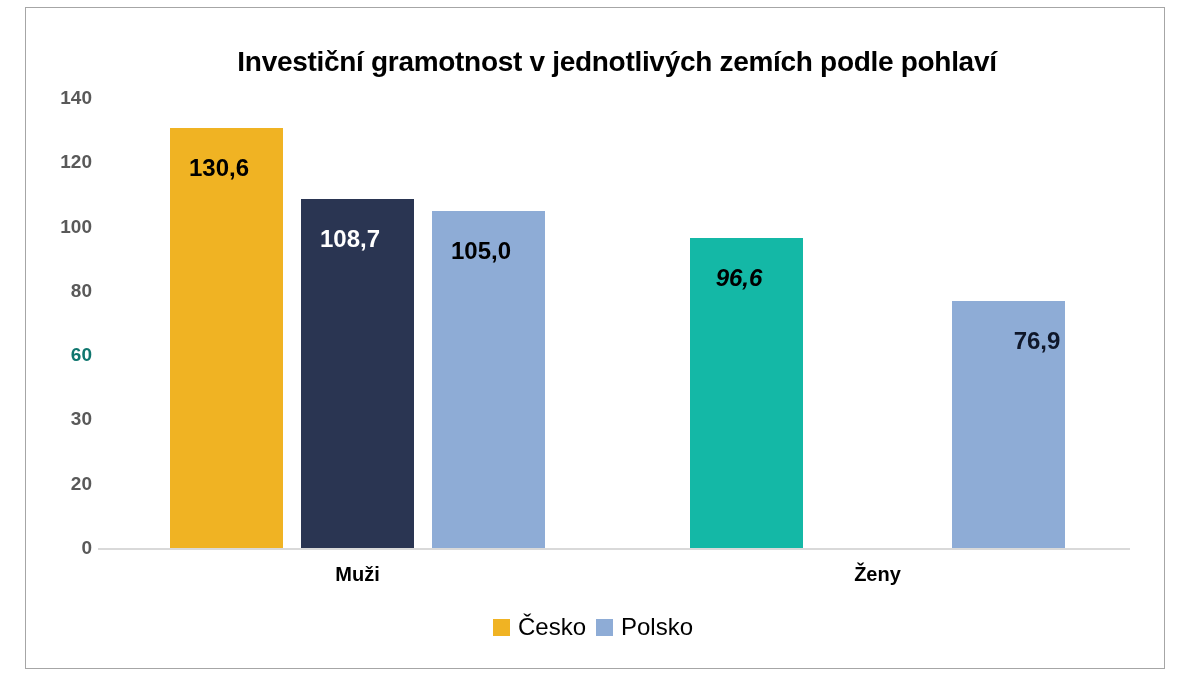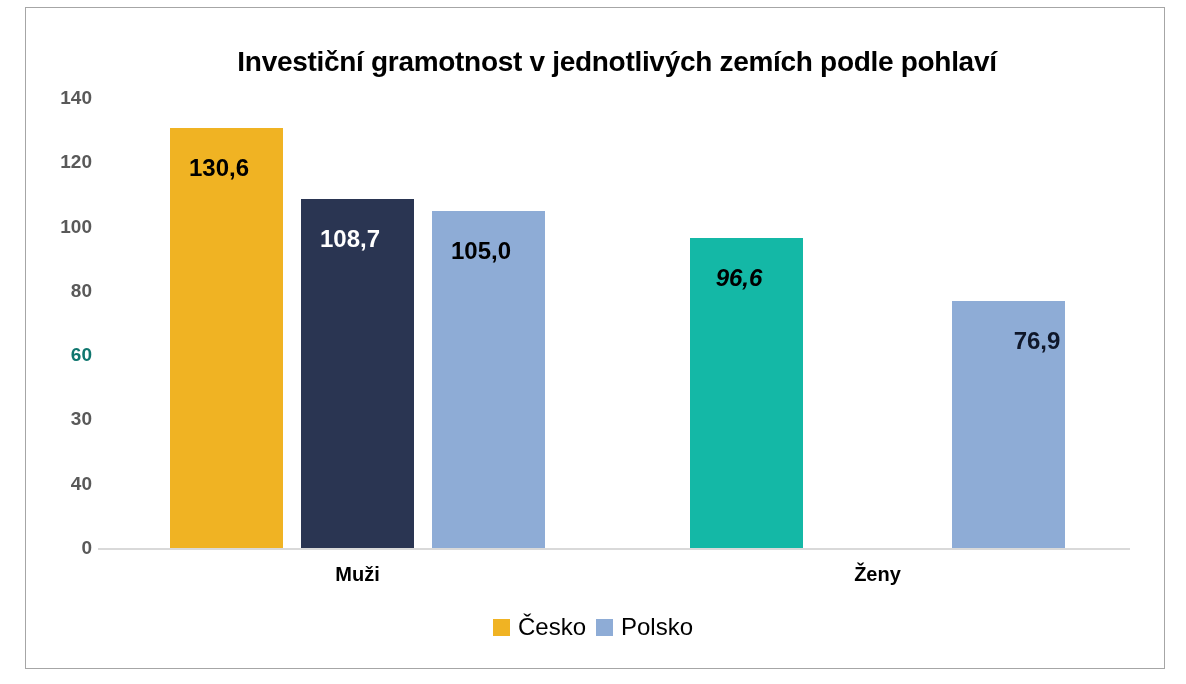--- a/index.html
+++ b/index.html
@@ -144,21 +144,21 @@
 
 <div id="chart-title">Investiční gramotnost v jednotlivých zemích podle pohlaví</div>
 
 <div id="y-axis">
     <div class="ytick" style="top: 98px; color: rgb(89, 89, 89);">140</div>
     <div class="ytick" style="top: 162.286px; color: rgb(89, 89, 89);">120</div>
     <div class="ytick" style="top: 226.571px; color: rgb(89, 89, 89);">100</div>
     <div class="ytick" style="top: 290.857px; color: rgb(89, 89, 89);">80</div>
     <div class="ytick" style="top: 355.143px; color: #0f766e;">60</div>
     <div class="ytick" style="top: 419.429px; color: rgb(89, 89, 89);">30</div>
-    <div class="ytick" style="top: 483.714px; color: rgb(89, 89, 89);">40</div>
+    <div class="ytick" style="top: 483.714px; color: rgb(89, 89, 89);">20</div>
     <div class="ytick" style="top: 548px; color: rgb(89, 89, 89);">0</div>
   </div>
 
 <div id="axis-line" style="background: rgb(217, 217, 217);"></div>
 
 <div id="plot-area">
     <div class="bar" style="left: 72px; height: 419.786px; background: rgb(240, 179, 35);">
       <div class="bar-value val-dark" style="color: rgb(0, 0, 0);">130,6</div>
     </div>
     <div class="bar" style="left: 203px; height: 349.393px; background: rgb(42, 53, 82);">

